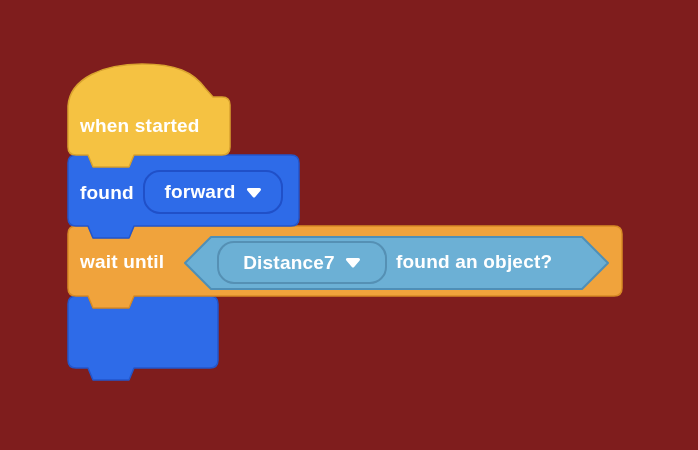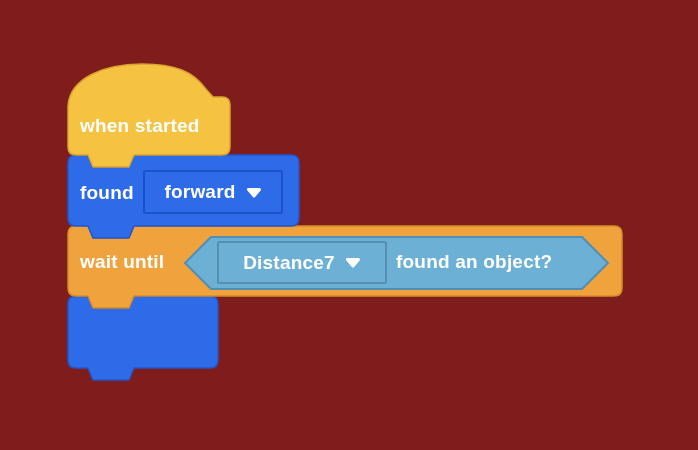--- a/index.html
+++ b/index.html
@@ -22,21 +22,21 @@
     font-weight:700;
     line-height:26px;
     white-space:nowrap;
     letter-spacing:.2px;
   }
   .dropdown{
     display:flex;
     align-items:center;
     justify-content:center;
     gap:10px;
-    border-radius:2px;
+    border-radius:17px;
     box-sizing:border-box;
     cursor:pointer;
   }
   .dropdown-blue{border:2px solid #2050c8;}
   .dropdown-lightblue{border:2px solid #5590b4;}
   .dropdown .block-label{line-height:normal;}
   .caret{display:block;flex:0 0 auto;}
 </style>
 </head>
 <body>

